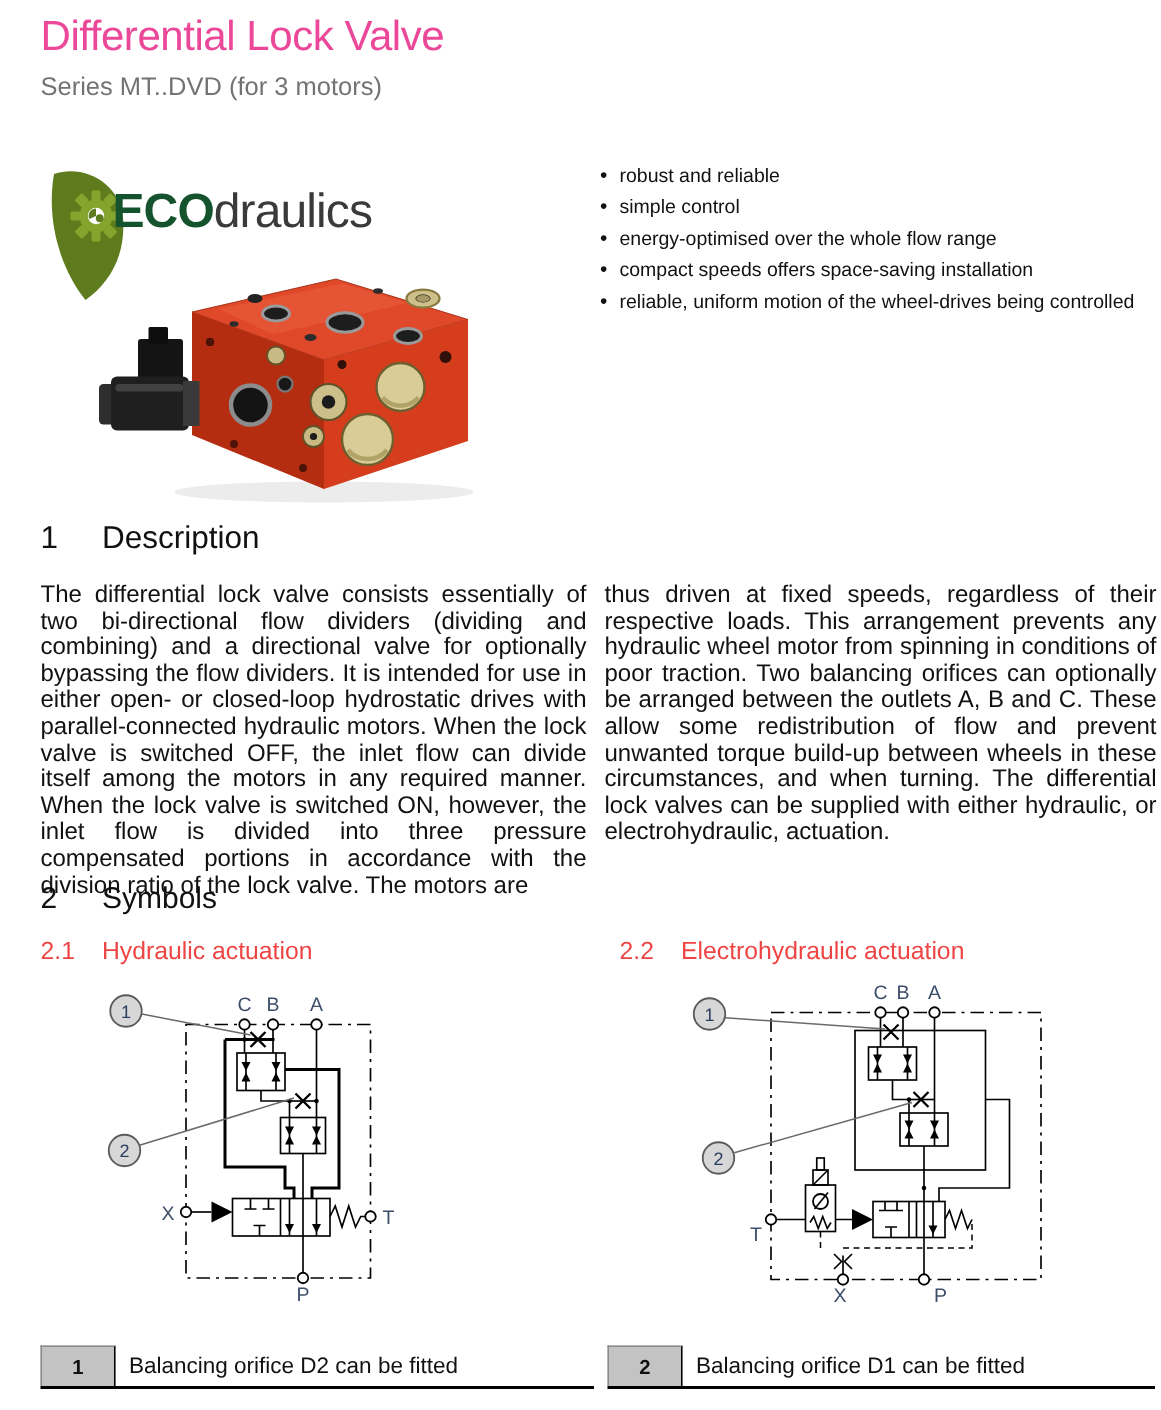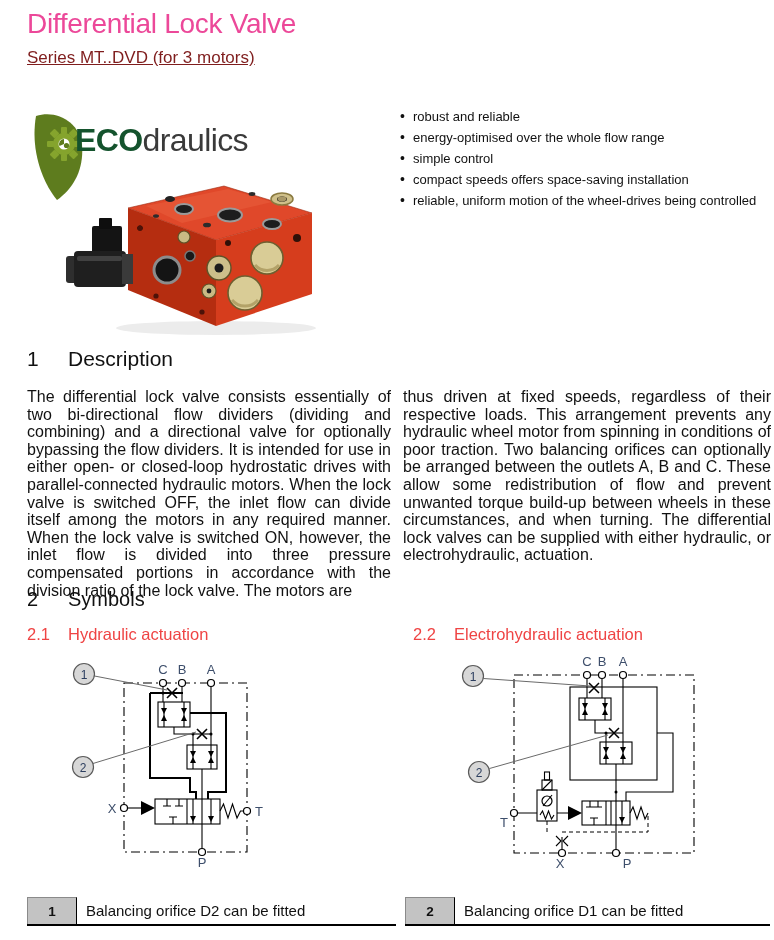--- a/index.html
+++ b/index.html
@@ -1,20 +1,20 @@
 <!DOCTYPE html>
 <html><head>
 <meta charset="utf-8">
 <style>
   html,body{margin:0;padding:0;background:#ffffff;}
   body{width:774px;height:940px;position:relative;font-family:"Liberation Sans",sans-serif;color:#1a1a1a;overflow:hidden;}
   .abs{position:absolute;}
   
   .title{left:27px;top:8px;font-size:28px;letter-spacing:-0.3px;color:#ec4899;}
-  .subtitle{left:27px;top:48px;font-size:17px;color:#7f1d1d;text-decoration:underline;}
+  .subtitle{left:27px;top:48px;font-size:17px;color:#737373;}
   
   .logo-wrap{left:27px;top:111px;width:250px;height:92px;}
   .logo-text{position:absolute;left:48px;top:11px;font-size:32px;letter-spacing:-0.6px;white-space:nowrap;}
   .logo-eco{font-weight:bold;color:#14532d;}
   .logo-rest{color:#3a3a3a;}
   
   .features{left:400px;top:106px;width:374px;font-size:13px;line-height:21px;color:#111;}
   .features .fi{position:relative;padding-left:13px;}
   .features .fi::before{content:"\2022";position:absolute;left:0;top:0;font-size:14px;}
   
@@ -116,22 +116,22 @@
   <rect x="26" y="60" width="30" height="28" rx="2" fill="#141414"></rect>
   <rect x="33" y="52" width="13" height="11" rx="1" fill="#0e0e0e"></rect>
   <rect x="0" y="90" width="13" height="27" rx="3" fill="#2e2e2e"></rect>
   <rect x="8" y="85" width="52" height="36" rx="4" fill="#1f1f1f"></rect>
   <rect x="11" y="90" width="45" height="5" rx="2" fill="#4a4a4a" opacity="0.8"></rect>
   <rect x="56" y="88" width="11" height="30" fill="#3a3a3a"></rect>
 </svg>
 
 <div class="abs features">
   <div class="fi">robust and reliable</div>
+  <div class="fi">simple control</div>
   <div class="fi">energy-optimised over the whole flow range</div>
-  <div class="fi">simple control</div>
   <div class="fi">compact speeds offers space-saving installation</div>
   <div class="fi">reliable, uniform motion of the wheel-drives being controlled</div>
 </div>
 
 <div class="abs h-sec" style="left:27px;top:347px;">
   <span class="num">1</span>
   <span>Description</span>
 </div>
 <div class="abs col col-left">The differential lock valve consists essentially of two bi-directional flow dividers (dividing and combining) and a directional valve for optionally bypassing the flow dividers. It is intended for use in either open- or closed-loop hydrostatic drives with parallel-connected hydraulic motors. When the lock valve is switched OFF, the inlet flow can divide itself among the motors in any required manner. When the lock valve is switched ON, however, the inlet flow is divided into three pressure compensated portions in accordance with the division ratio of the lock valve. The motors are</div>
 <div class="abs col col-right">thus driven at fixed speeds, regardless of their respective loads. This arrangement prevents any hydraulic wheel motor from spinning in conditions of poor traction. Two balancing orifices can optionally be arranged between the outlets A, B and C. These allow some redistribution of flow and prevent unwanted torque build-up between wheels in these circumstances, and when turning. The differential lock valves can be supplied with either hydraulic, or electrohydraulic, actuation.</div>

